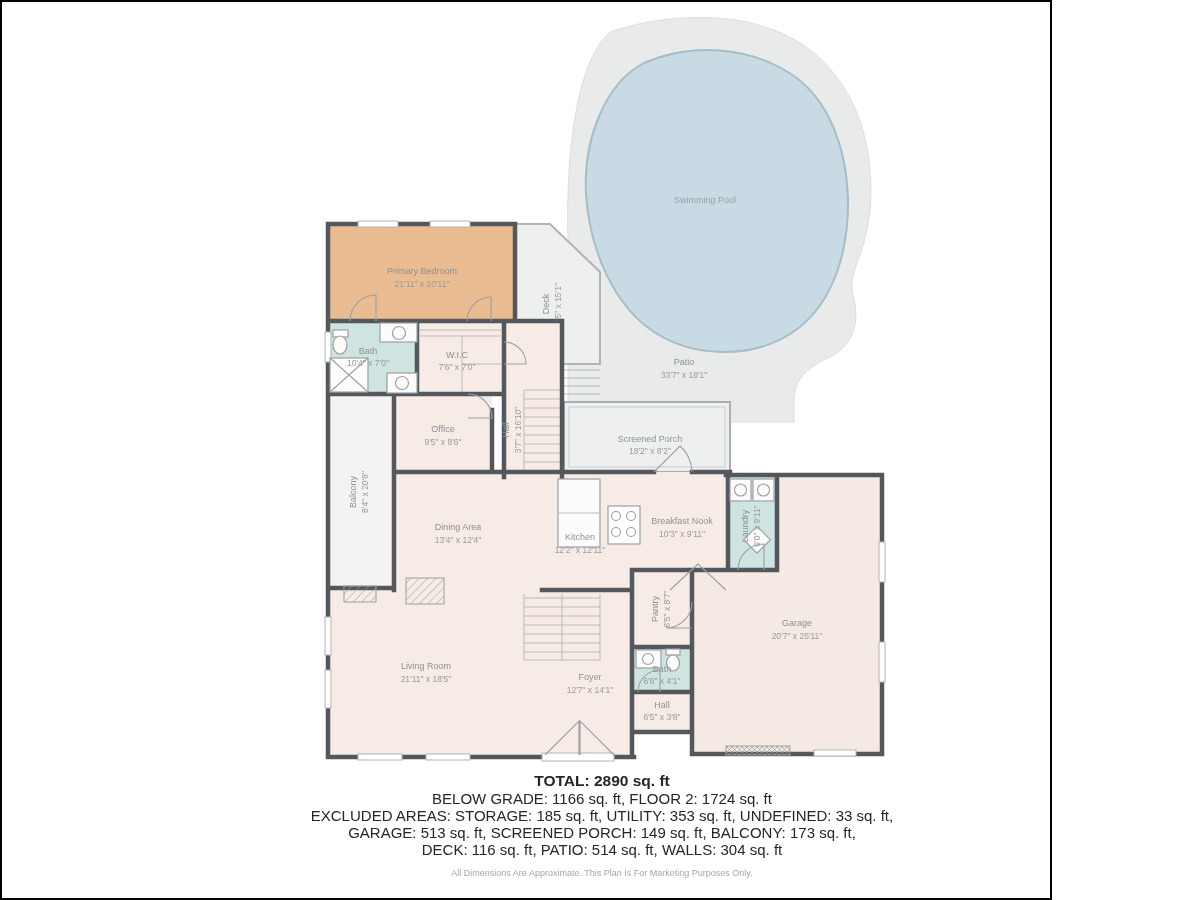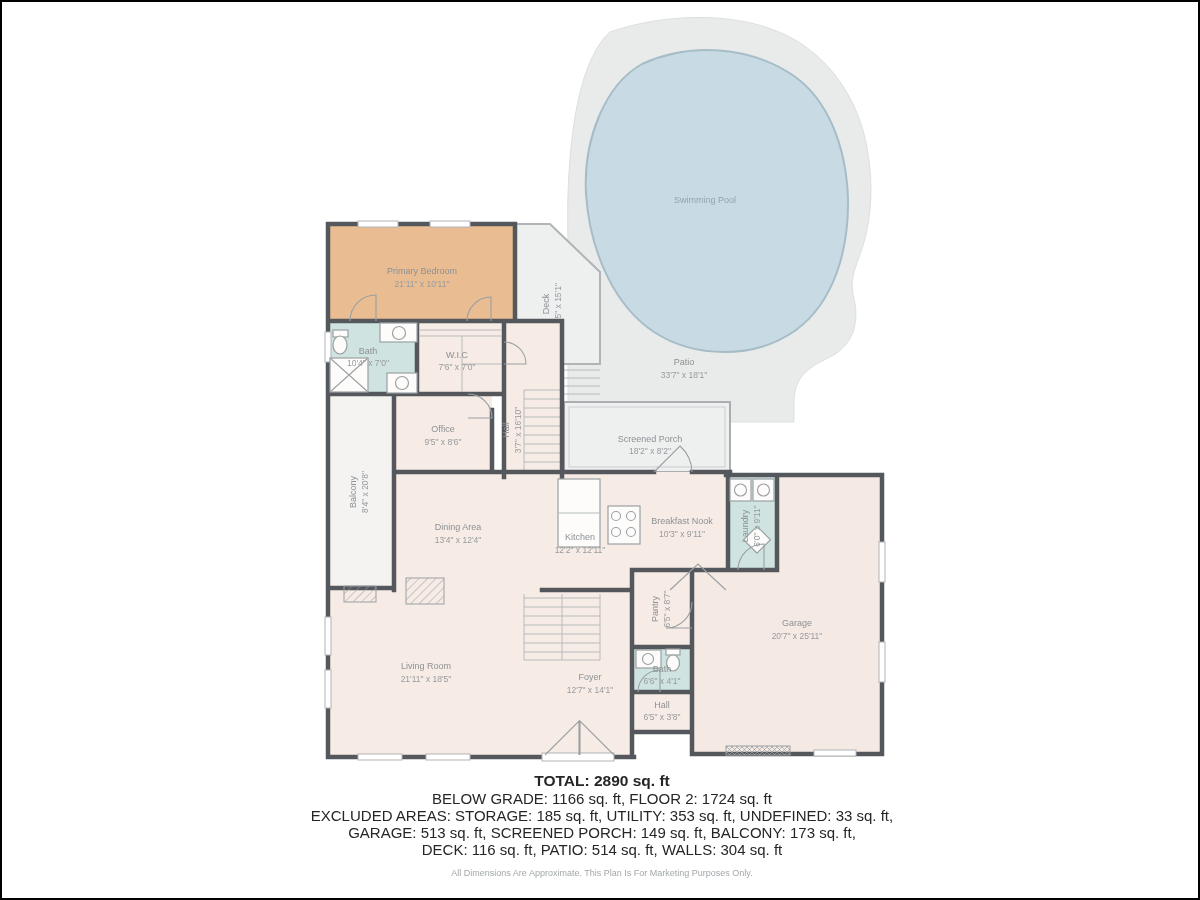--- a/index.html
+++ b/index.html
@@ -1,17 +1,17 @@
 <!DOCTYPE html>
 <html><head>
 <meta charset="utf-8">
 <style>
   html,body{margin:0;padding:0;background:#fff;}
   .frame{
-    position:relative;width:1200px;height:900px;background:#ffffff;
+    position:relative;width:1052px;height:900px;background:#ffffff;
     border:2px solid #000;box-sizing:border-box;overflow:hidden;
     font-family:"Liberation Sans", sans-serif;
     text-decoration:underline;
   }
   svg{position:absolute;left:0;top:0;}
   .room-name{font-size:9px;fill:#8d9195;}
   .room-dims{font-size:8.5px;fill:#979b9e;}
   .pool-name{font-size:9px;fill:#93a4ab;}
   .wall{stroke:#54585c;stroke-width:4.5;fill:none;stroke-linecap:square;}
   .hair{stroke:#b7bbbd;stroke-width:1;fill:none;}

